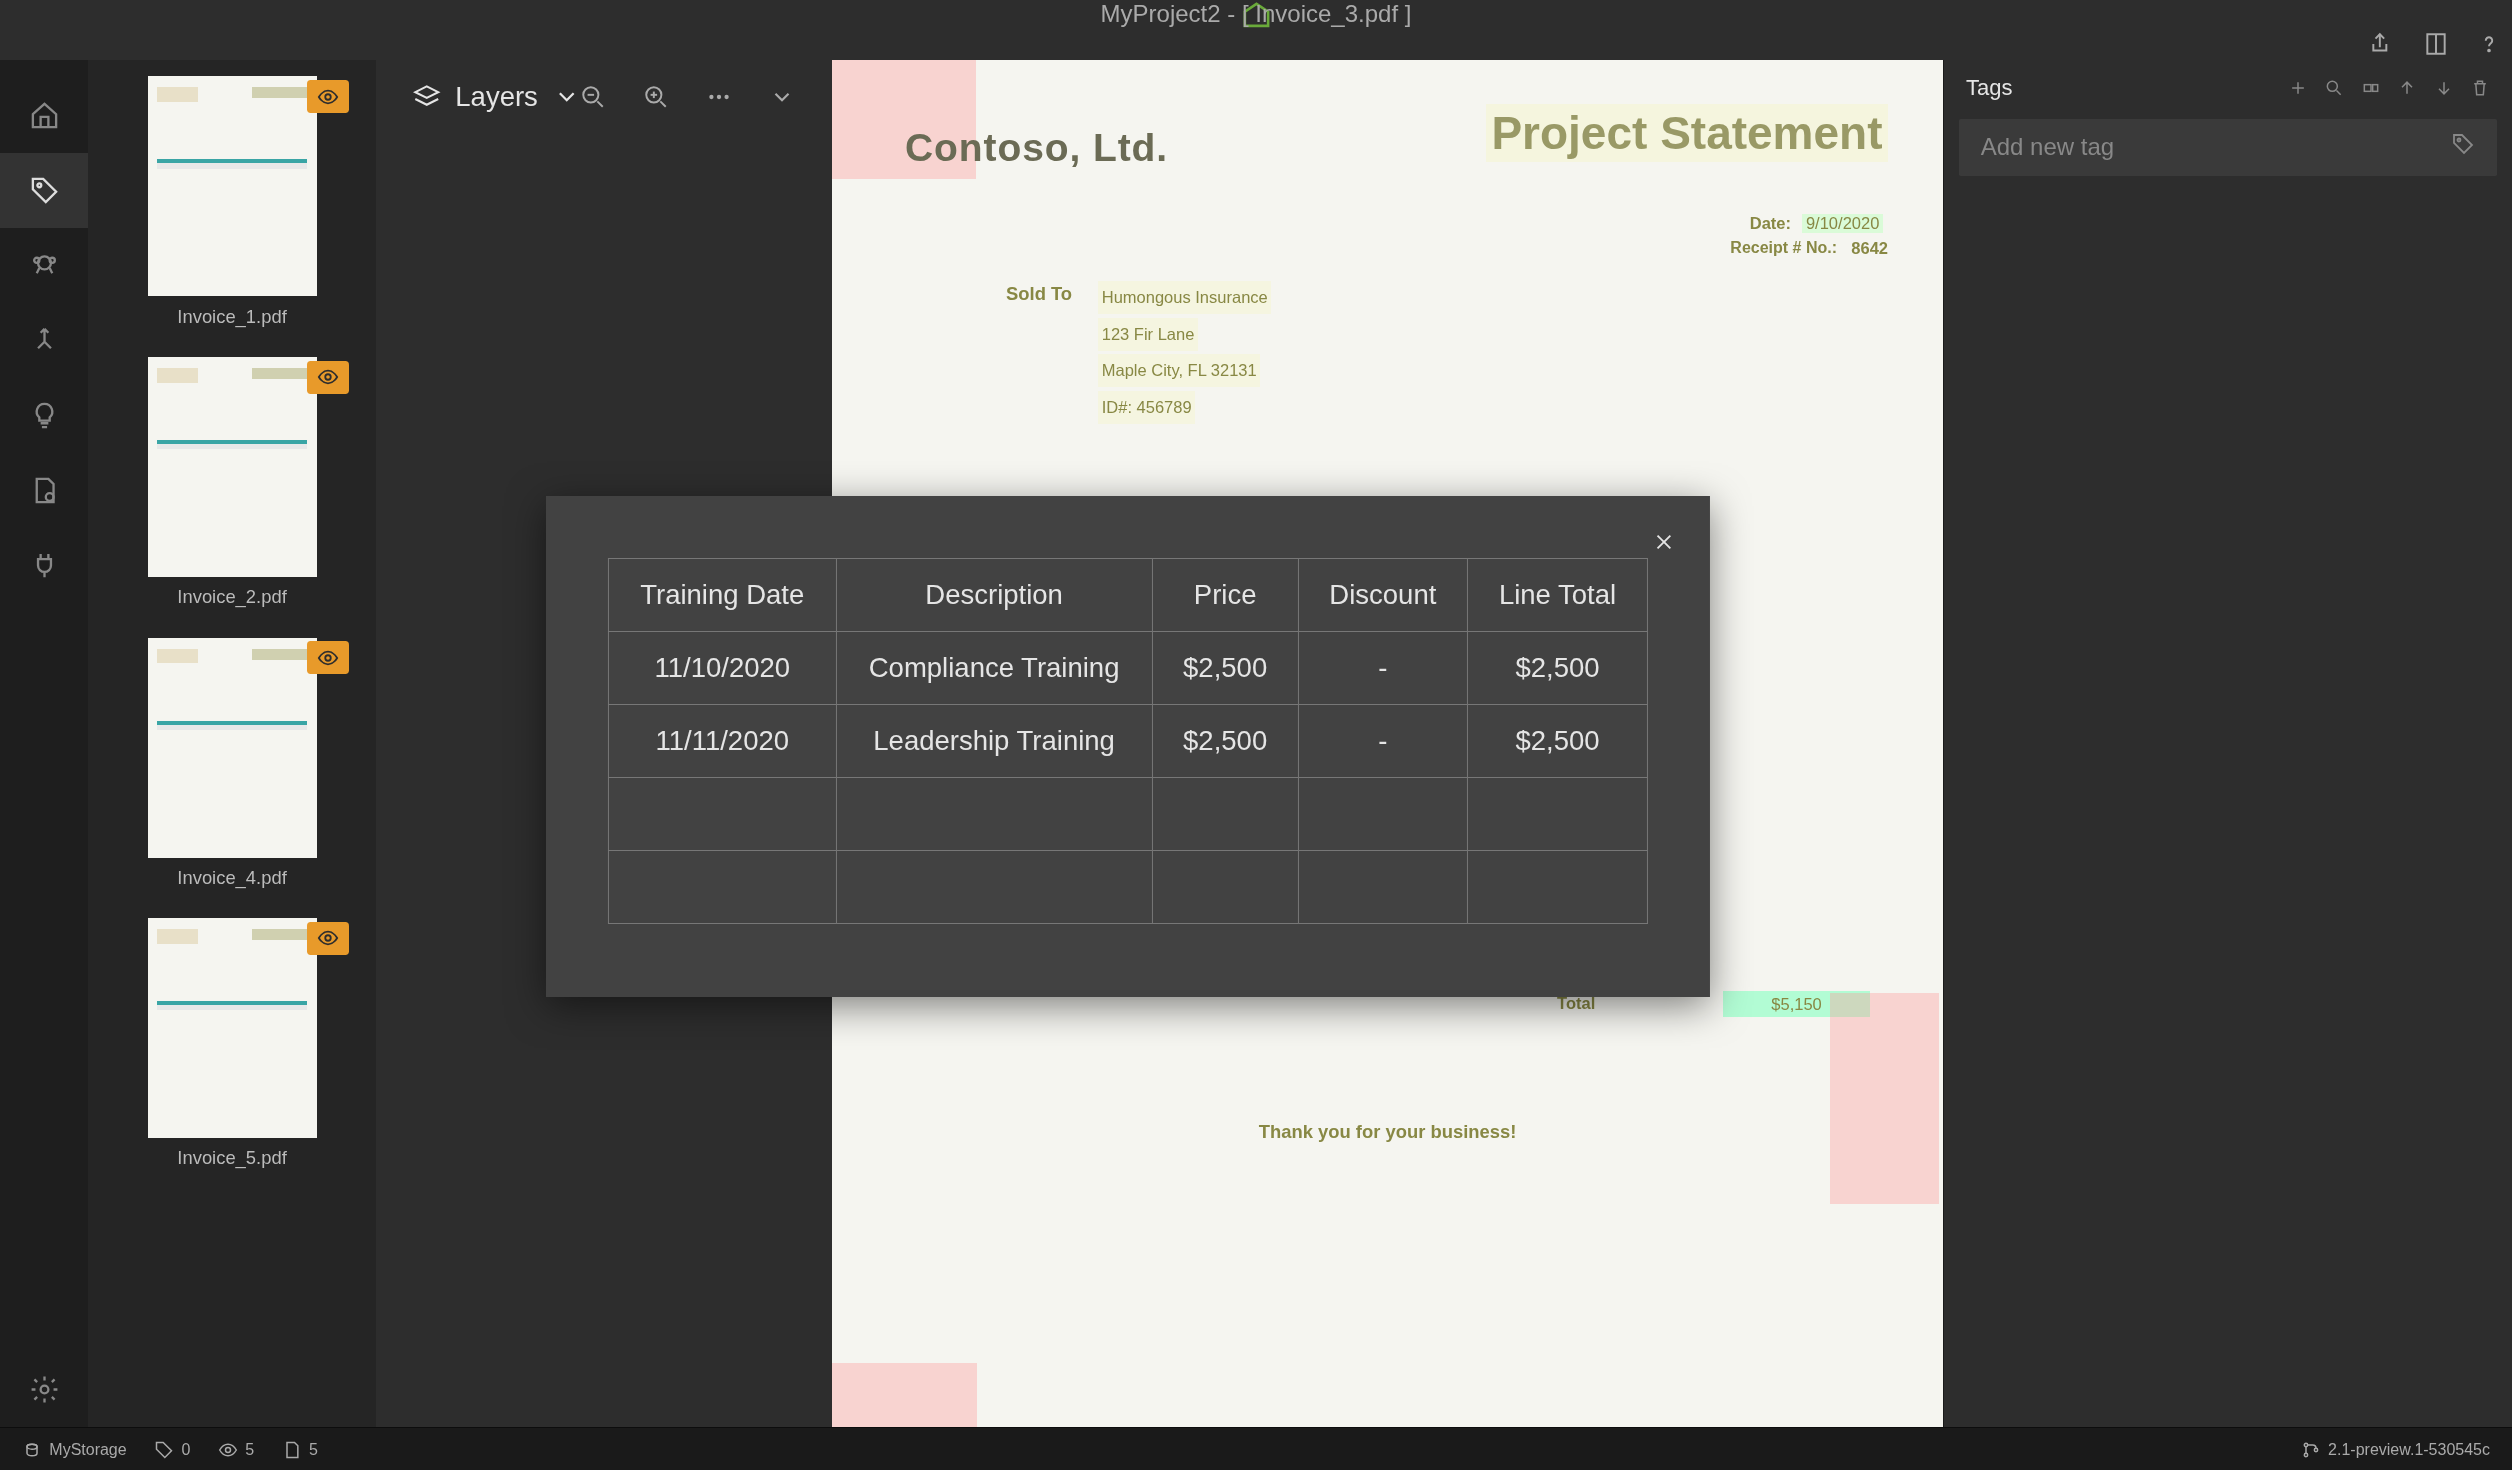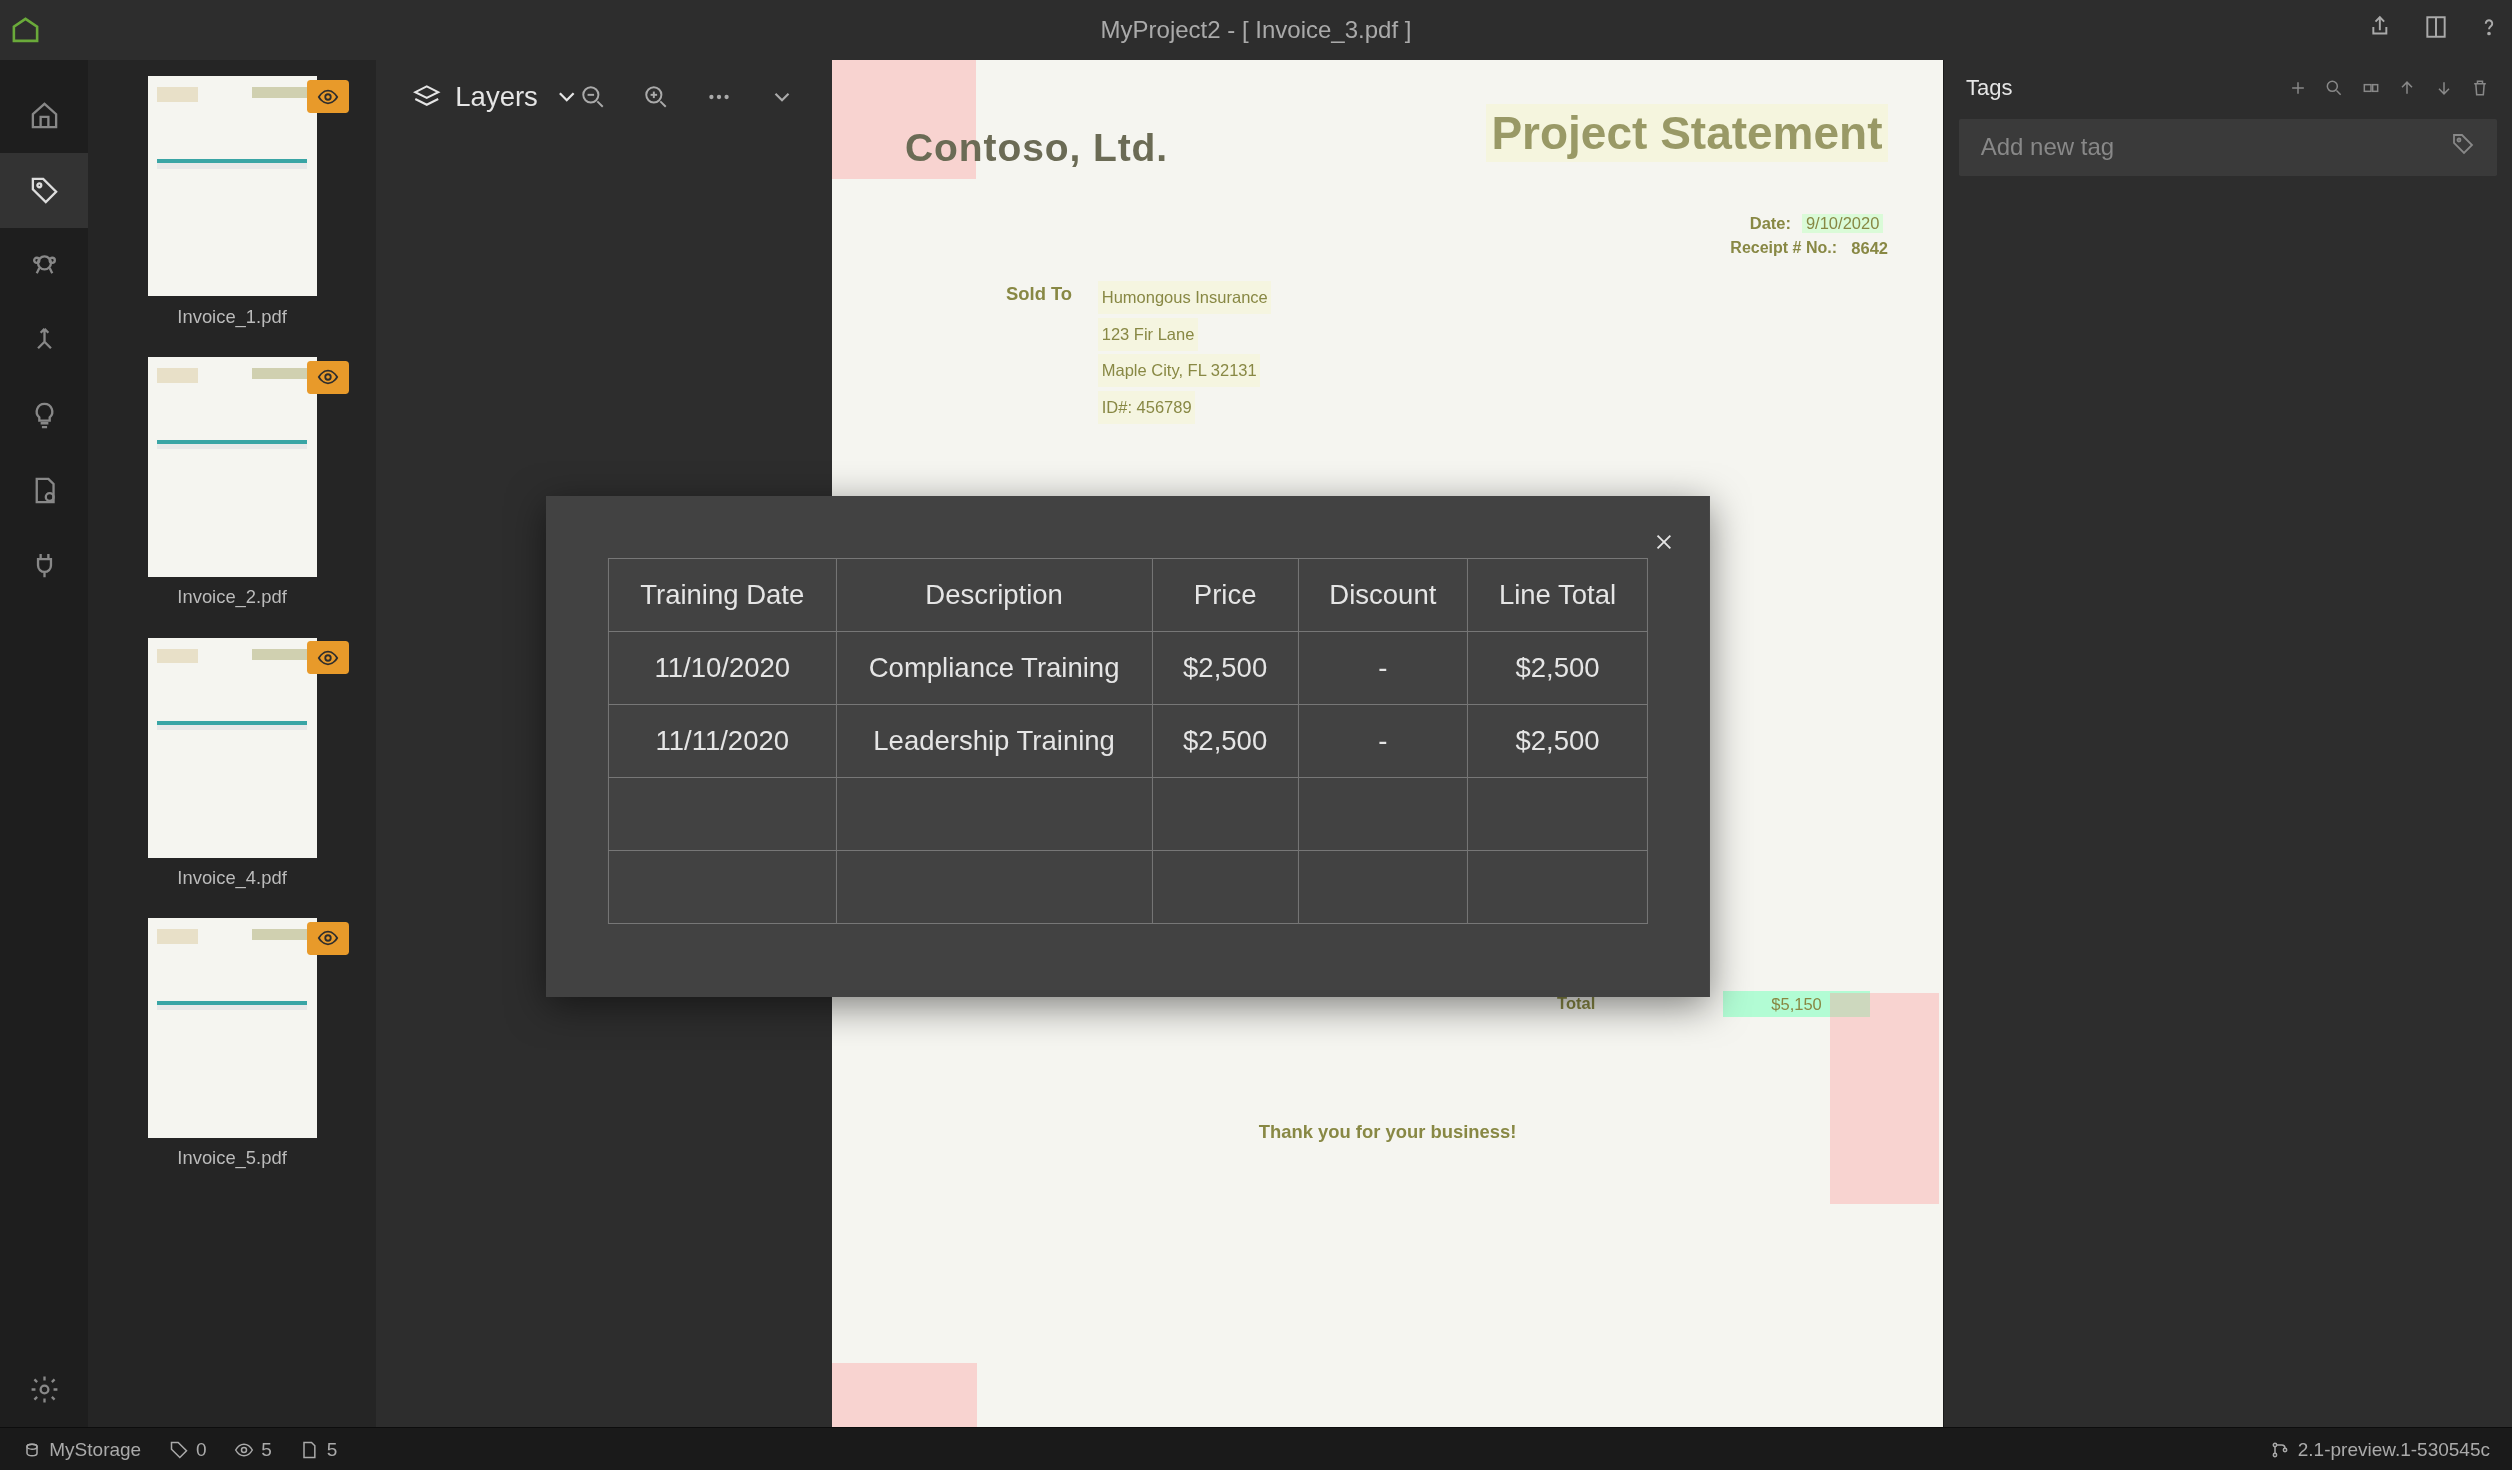--- a/index.html
+++ b/index.html
@@ -18,20 +18,21 @@
       flex-direction: column;
     }
     
     .title-bar {
       height: 60px;
       background: #2d2d2d;
       display: flex;
       align-items: center;
       padding: 0 10px;
       position: relative;
+      flex-direction: column;
     }
     .title-bar .logo-icon {
       width: 31px;
       height: 31px;
       display: flex;
       align-items: center;
       justify-content: center;
     }
     .title-bar .title {
       position: absolute;
@@ -420,21 +421,21 @@
     }
     
     .status-bar {
       height: 44px;
       background: #1a1a1a;
       border-top: 0.9px solid #0d0d0d;
       display: flex;
       align-items: center;
       padding: 0 22px;
       color: #aaa;
-      font-size: 19px;
+      font-size: 16px;
       gap: 27.5px;
     }
     .status-item {
       display: flex;
       align-items: center;
       gap: 7.3px;
     }
     .status-item svg {
       width: 20px;
       height: 20px;

